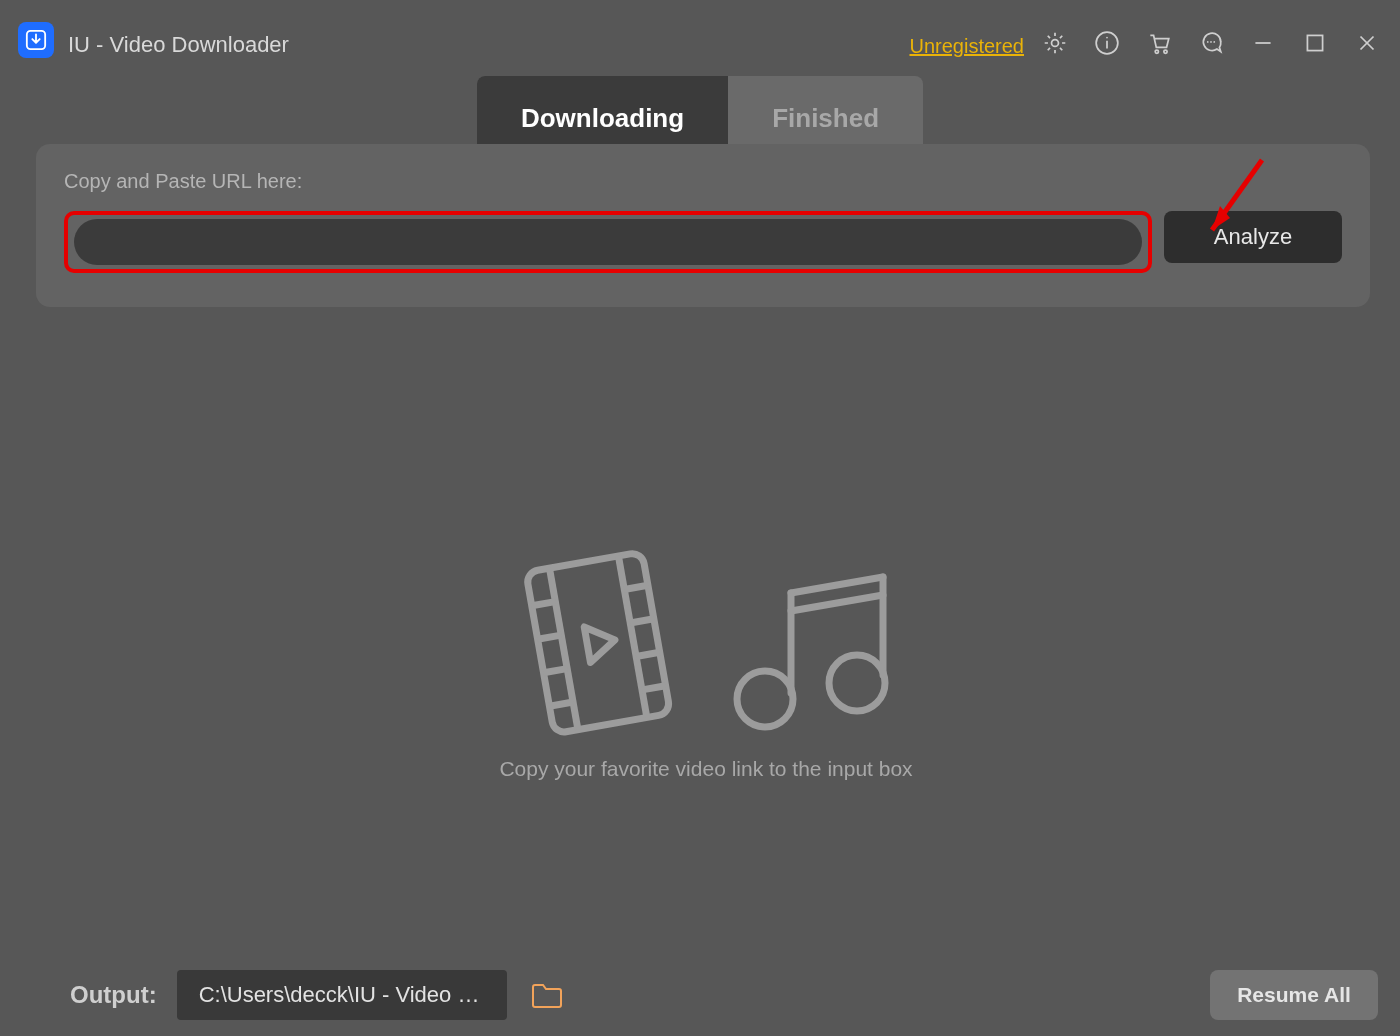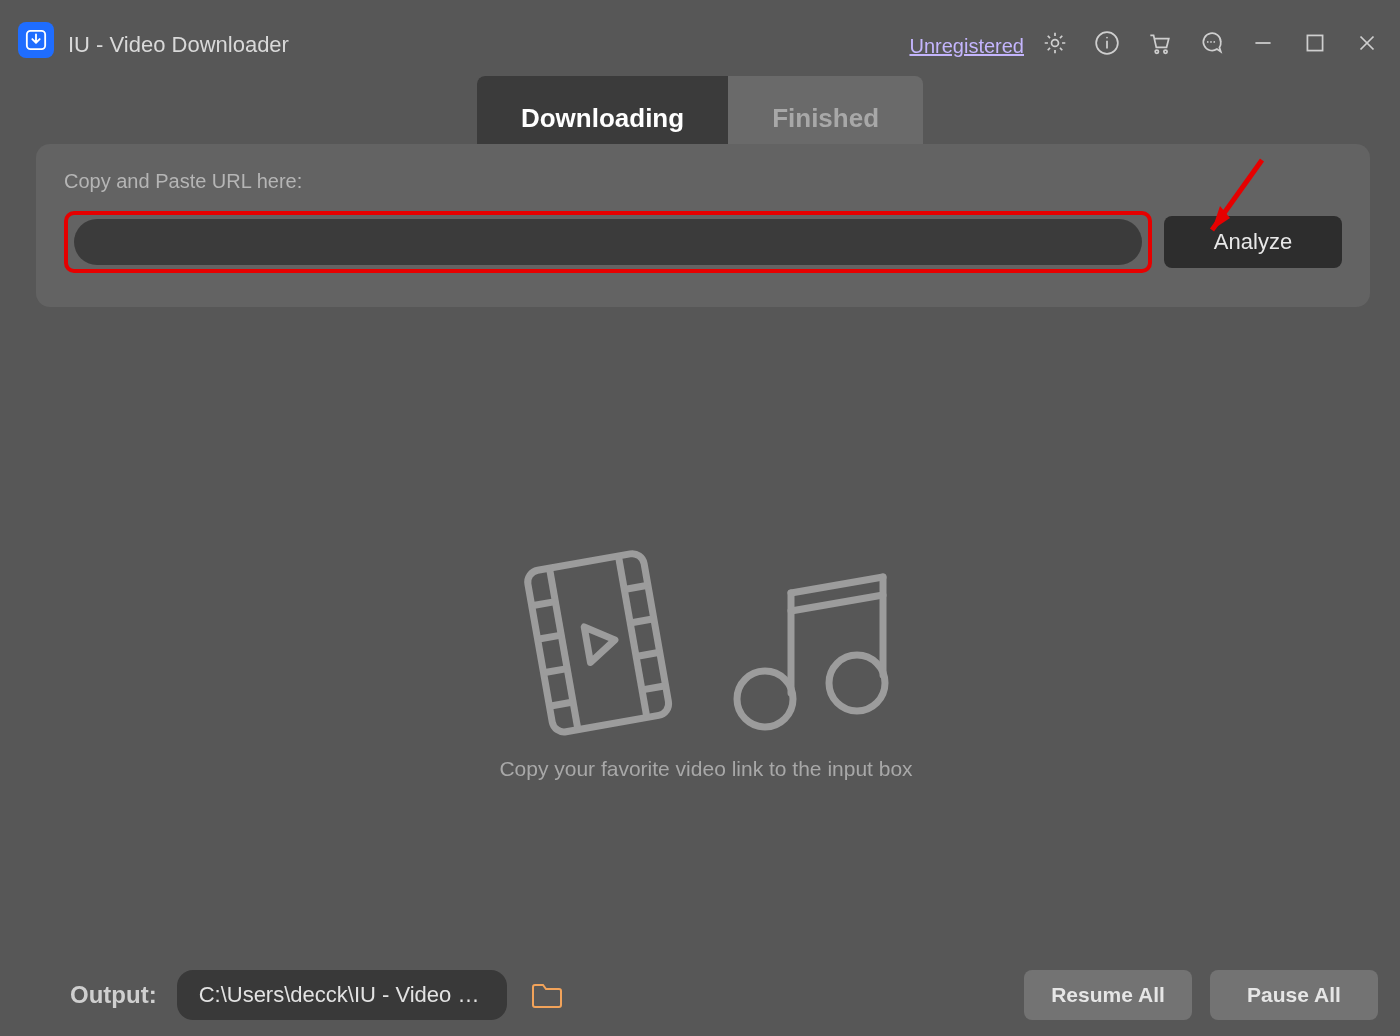--- a/index.html
+++ b/index.html
@@ -26,21 +26,21 @@
   width: 36px; height: 36px;
   border-radius: 8px;
   background: #1f6dff;
   display: flex; align-items: center; justify-content: center;
   margin-right: 14px;
 }
 .app-icon svg { width: 22px; height: 22px; }
 .app-title { font-size: 22px; color: #d9d9d9; font-weight: 400; }
 .titlebar-spacer { flex: 1; }
 .unreg {
-  color: #c4b5fd;
+  color: #eab308;
   font-size: 20px;
   text-decoration: underline;
   margin-right: 10px;
   cursor: pointer;
 }
 .tbicons { display: flex; align-items: center; gap: 22px; margin-left: 6px; }
 .tbicon { width: 30px; height: 30px; display: flex; align-items: center; justify-content: center; cursor: pointer; color: #cfcfcf; }
 .tbicon svg { width: 26px; height: 26px; stroke: currentColor; fill: none; stroke-width: 1.6; }
 
 
@@ -67,21 +67,21 @@
 }
 
 
 .panel-wrap { padding: 12px 30px 0 36px; }
 .panel {
   background: #636363;
   border-radius: 14px;
   padding: 26px 28px 34px 28px;
 }
 .panel-label { font-size: 20px; color: #b5b5b5; margin-bottom: 18px; }
-.url-row { display: flex; align-items: center; gap: 12px; }
+.url-row { display: flex; gap: 12px; }
 .url-highlight {
   flex: 1;
   border: 4px solid #e60000;
   border-radius: 10px;
   padding: 4px 6px;
 }
 .url-input {
   width: 100%;
   height: 46px;
   border: none;
@@ -133,21 +133,21 @@
   padding: 0 22px;
   height: 82px;
   margin-left: 48px;
 }
 .out-label { font-size: 24px; font-weight: 700; color: #cfcfcf; margin-right: 20px; }
 .out-path {
   background: #393939;
   color: #e2e2e2;
   font-size: 22px;
   padding: 12px 22px;
-  border-radius: 16px;
+  border-radius: 4px;
   width: 330px;
   white-space: nowrap;
   overflow: hidden;
   text-overflow: ellipsis;
   cursor: pointer;
 }
 .folder-btn {
   width: 44px; height: 40px;
   margin-left: 18px;
   display: flex; align-items: center; justify-content: center;
@@ -287,14 +287,13 @@
 <div class="footer">
   <div class="out-label">Output:</div>
   <div class="out-path">C:\Users\decck\IU - Video D...</div>
   <div class="folder-btn">
     <svg viewBox="0 0 34 28">
         <path d="M3 8 V24 a2 2 0 0 0 2 2 h24 a2 2 0 0 0 2 -2 V10 a2 2 0 0 0 -2 -2 H16 l-3 -4 H5 a2 2 0 0 0 -2 2 z"></path>
       </svg>
   </div>
   <div class="footer-spacer"></div>
   <button class="footer-btn">Resume All</button>
-  <button class="footer-btn">Pause All</button>
 </div>
 
 </body></html>

